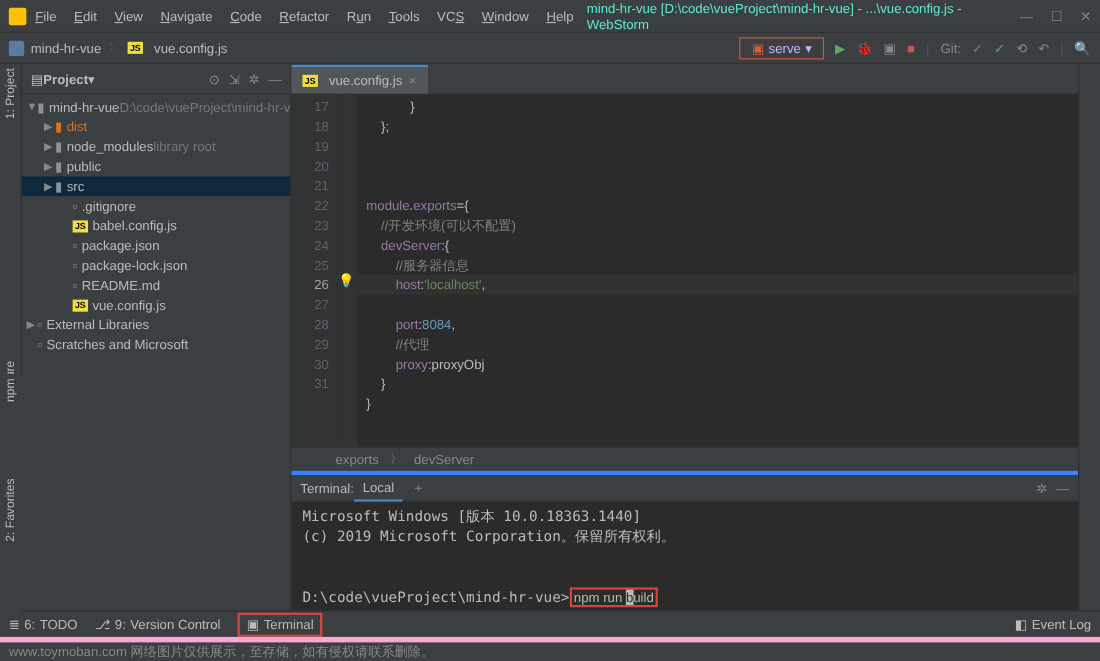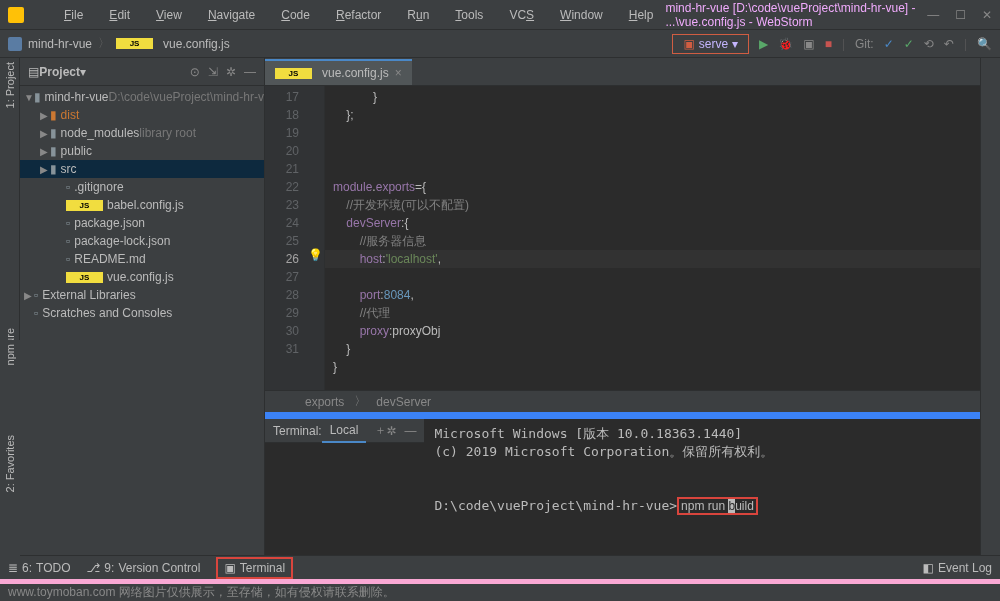--- a/index.html
+++ b/index.html
@@ -1,22 +1,22 @@
 <!DOCTYPE html>
 <html><head>
 <meta charset="utf-8">
 <style>
 * { margin: 0; padding: 0; box-sizing: border-box; font-family: "Segoe UI", Arial, sans-serif; font-size: 12px; }
 body { background: #3c3f41; color: #bbbbbb; width: 1000px; height: 601px; overflow: hidden; display: flex; flex-direction: column; }
 .titlebar { height: 30px; background: #3c3f41; display: flex; align-items: center; padding: 0 8px; border-bottom: 1px solid #2d2f30; }
 .titlebar .logo { width: 16px; height: 16px; background: #ffc107; border-radius: 2px; margin-right: 8px; }
-.menu { display: flex; gap: 26px; margin-left: 32px; }
+.menu { display: flex; gap: 16px; }
 .menu-item { color: #bbbbbb; cursor: pointer; }
 .menu-item u { text-decoration: underline; }
-.title-text { margin-left: 12px; color: #f0abfc; flex: 1; }
+.title-text { margin-left: 12px; color: #5eead4; flex: 1; }
 .win-controls { display: flex; gap: 16px; color: #888; margin-left: auto; }
 .navbar { height: 28px; background: #3c3f41; display: flex; align-items: center; padding: 0 8px; border-bottom: 1px solid #2d2f30; }
 .breadcrumb { display: flex; align-items: center; gap: 6px; }
 .bc-icon { width: 14px; height: 14px; background: #5a7ca3; border-radius: 2px; }
 .bc-sep { color: #666; }
 .navbar-right { margin-left: auto; display: flex; align-items: center; gap: 10px; }
 .run-config { background: #3c3f41; border: 1px solid #d05d42; padding: 2px 10px; color: #c4b5fd; display: flex; align-items: center; gap: 4px; }
 .run-config::before { content: "▣"; color: #d05d42; }
 .icon-btn { color: #888; cursor: pointer; }
 .icon-green { color: #59a869; }
@@ -29,38 +29,38 @@
 .sidebar-header { height: 28px; display: flex; align-items: center; padding: 0 8px; border-bottom: 1px solid #2d2f30; }
 .sidebar-header .title { font-weight: bold; }
 .sidebar-header .right-icons { margin-left: auto; display: flex; gap: 8px; color: #888; }
 .tree { flex: 1; overflow: auto; padding: 2px 0; }
 .tree-row { display: flex; align-items: center; height: 18px; padding: 0 4px; cursor: pointer; white-space: nowrap; }
 .tree-row.selected { background: #0d293e; }
 .indent-0 { padding-left: 4px; } .indent-1 { padding-left: 20px; } .indent-2 { padding-left: 36px; }
 .arrow { width: 10px; color: #888; font-size: 10px; }
 .folder-icon { color: #87939a; margin-right: 4px; }
 .folder-icon.orange { color: #cc7832; }
-.js-icon { width: 37px; height: 11px; background: #f1dd3f; color: #000; font-size: 8px; font-weight: bold; text-align: center; line-height: 11px; margin-right: 4px; }
+.js-icon { width: 14px; height: 11px; background: #f1dd3f; color: #000; font-size: 8px; font-weight: bold; text-align: center; line-height: 11px; margin-right: 4px; }
 .file-icon { color: #87939a; margin-right: 4px; }
 .tree-label { color: #bbb; }
 .tree-label.orange { color: #cc7832; }
 .tree-label.dim { color: #777; }
 .editor-area { flex: 1; display: flex; flex-direction: column; min-width: 0; }
 .tabs { height: 28px; background: #3c3f41; display: flex; align-items: flex-end; border-bottom: 1px solid #2d2f30; }
 .tab { height: 26px; background: #515658; padding: 0 10px; display: flex; align-items: center; gap: 6px; border-top: 2px solid #4a88c7; }
 .tab .close { color: #888; }
 .code { flex: 1; background: #2b2b2b; display: flex; font-family: "Consolas", monospace; font-size: 13px; overflow: hidden; justify-content: space-between; }
 .gutter { width: 42px; background: #313335; text-align: right; padding: 2px 8px 2px 0; color: #606366; line-height: 18px; }
 .gutter .cur { color: #a4a3a3; }
 .hint-gutter { width: 18px; background: #313335; border-right: 1px solid #2d2f30; }
 .bulb { margin-top: 162px; color: #f2c55c; text-align: center; }
 .code-lines { flex: 1; padding: 2px 8px; line-height: 18px; white-space: pre; }
 .code-lines .hl { background: #323232; display: block; margin: 0 -8px; padding: 0 8px; } .str { color: #6a8759; } .num { color: #6897bb; } .id { color: #9876aa; } .cmt { color: #808080; }
 .breadcrumb-bar { height: 22px; background: #3c3f41; border-top: 1px solid #2d2f30; display: flex; align-items: center; padding: 0 40px; gap: 10px; color: #888; }
-.terminal-pane { height: 143px; background: #2b2b2b; border-top: 7px solid #3b82f6; display: flex; flex-direction: row; }
+.terminal-pane { height: 127px; background: #2b2b2b; border-top: 4px solid #3b82f6; display: flex; flex-direction: column; }
 .term-header { height: 24px; background: #3c3f41; display: flex; align-items: center; padding: 0 8px; border-bottom: 1px solid #2d2f30; }
 .term-tab { padding: 0 8px; border-bottom: 2px solid #4a88c7; height: 24px; line-height: 22px; }
 .term-plus { margin-left: 8px; color: #888; }
 .term-right { margin-left: auto; color: #888; display: flex; gap: 8px; }
 .term-body { flex: 1; padding: 6px 10px; font-family: Consolas, monospace; font-size: 13px; color: #bbb; line-height: 18px; white-space: pre; }
 .redbox { border: 2px solid #d9453d; padding: 0 2px; text-align: center; }
 .cursor-block { background: #bbb; color: #2b2b2b; }
 .bottom-tools { height: 24px; background: #3c3f41; border-top: 1px solid #2d2f30; display: flex; align-items: center; padding: 0 8px; gap: 16px; }
 .bottom-tools .tool { display: flex; align-items: center; gap: 4px; color: #bbb; cursor: pointer; }
 .bottom-tools .tool.boxed { border: 2px solid #d9453d; padding: 2px 6px; }
@@ -200,21 +200,21 @@
           <span class="tree-label">vue.config.js</span>
         </div>
         <div class="tree-row indent-0">
           <span class="arrow">▶</span>
           <span class="file-icon">▫</span>
           <span class="tree-label">External Libraries</span>
         </div>
         <div class="tree-row indent-0">
           <span class="arrow"></span>
           <span class="file-icon">▫</span>
-          <span class="tree-label">Scratches and Consoles</span>
+          <span class="tree-label">Scratches and Microsoft</span>
         </div>
       </div>
   </div>
 
   <div class="editor-area">
     <div class="tabs">
       <div class="tab">
         <span class="js-icon">JS</span>
         <span>vue.config.js</span>
         <span class="close">×</span>

